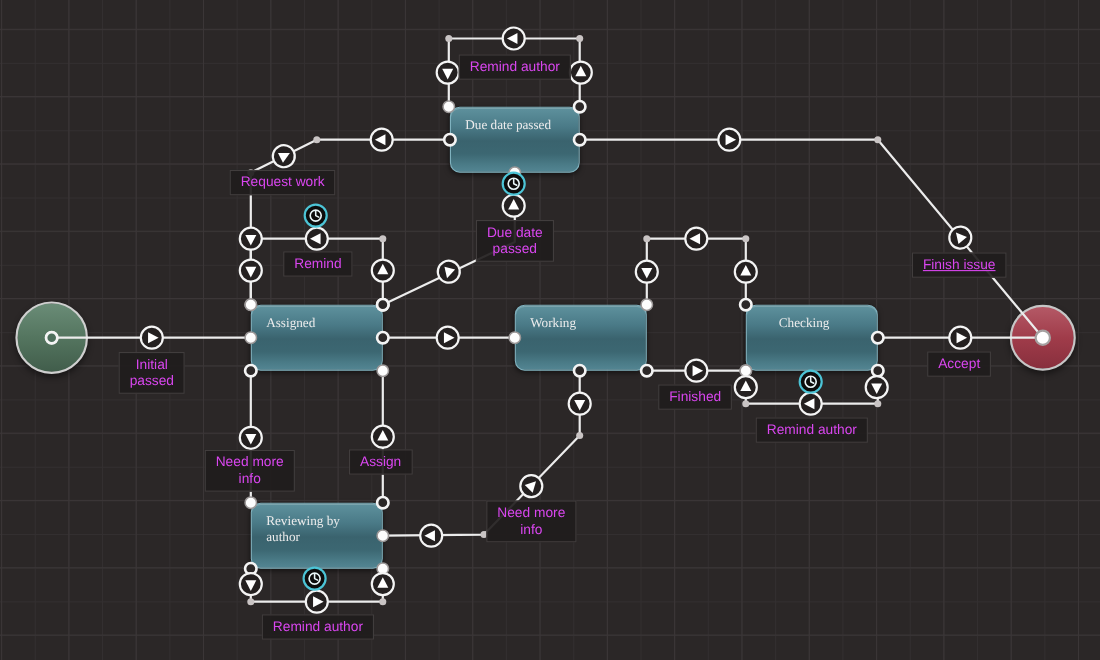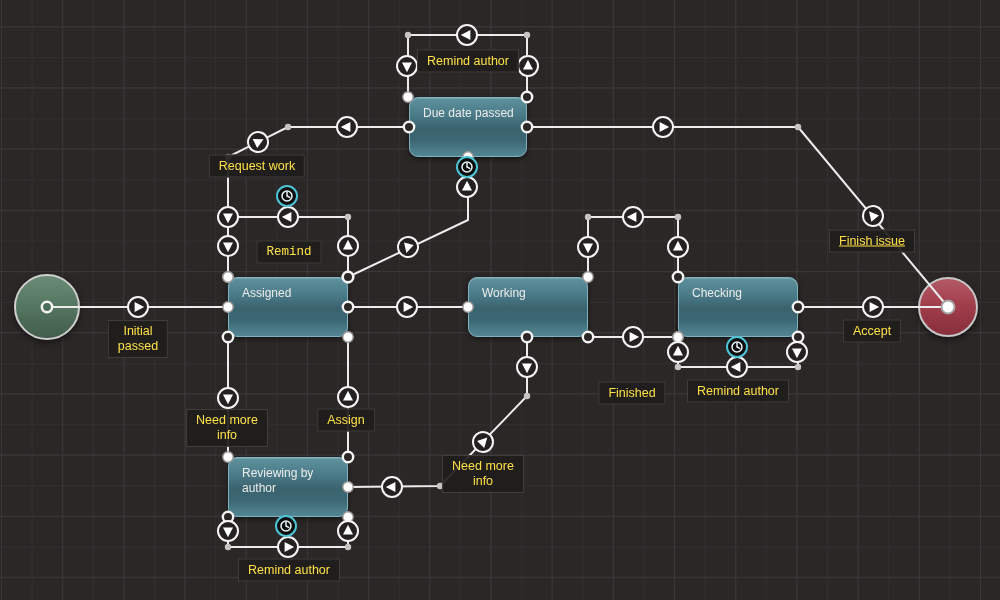--- a/index.html
+++ b/index.html
@@ -21,23 +21,23 @@
     box-shadow:0 3px 6px rgba(0,0,0,.45);}
   .terminal.start{background:linear-gradient(180deg,#6a8c77 0%,#54755f 50%,#415d4b 100%);
     border:2px solid #cfcfcf;}
   .terminal.end{background:linear-gradient(180deg,#b45966 0%,#a03c4a 50%,#882f3d 100%);
     border:2px solid #c6c6c6;}
   .node{position:absolute;z-index:3;box-sizing:border-box;border-radius:9px;
     border:1px solid #7fb2bf;
     background:linear-gradient(180deg,#5e919d 0%,#4a7a87 30%,#3a636e 52%,#3c6772 72%,#4b7c88 90%,#538592 100%);
     box-shadow:0 2px 5px rgba(0,0,0,.5), inset 0 1px 0 rgba(255,255,255,.18);
     color:#ececec;font-size:12px;}
-  .node .title{display:block;padding:8px 12px 0 13px;line-height:15px;}
+  .node .title{display:block;padding:8px 12px 0 13px;line-height:15px;font-family:Liberation Serif, serif;}
   .edge-label{position:absolute;z-index:5;transform:translate(-50%,-50%);
-    background:rgba(31,28,28,.92);border:1px solid #413d3d;color:#fde047;
+    background:rgba(31,28,28,.92);border:1px solid #413d3d;color:#d946ef;
     font-size:12.5px;line-height:15px;padding:3px 9px;text-align:center;white-space:nowrap;}
 </style>
 </head>
 <body>
 
 <div id="canvas">
     <div class="terminal start" style="left: 14px; top: 274px; height: 66px; width: 66px;"></div>
     <div class="terminal end" style="left: 918px; top: 277px; height: 60px; width: 60px;"></div>
     <svg width="1000" height="600" class="edges">
       <polyline points="47,307 228,307" fill="none" stroke="#ececec" stroke-width="2" stroke-linejoin="round"></polyline>
@@ -247,33 +247,37 @@
         <line x1="0" y1="-0.5" x2="0" y2="-3.8" stroke="#e9f6f8" stroke-width="1.4" stroke-linecap="round"></line>
         <line x1="0" y1="0" x2="2.8" y2="1.4" stroke="#e9f6f8" stroke-width="1.4" stroke-linecap="round"></line>
       </g>
       <circle cx="47" cy="307" r="5" fill="#4e6f5c" stroke="#f4f4f4" stroke-width="2.2"></circle>
       <circle cx="948" cy="307" r="6.5" fill="#ffffff" stroke="#a5a1a1" stroke-width="2"></circle>
     </svg>
     <div class="edge-label" style="left: 138px; top: 339px;">
       <div>Initial</div>
       <div>passed</div>
     </div>
-    <div class="edge-label" style="left: 289px; top: 252px; font-family: Liberation Mono, monospace;">
+    <div class="edge-label" style="left: 289px; top: 240px;">
       <div>Remind</div>
     </div>
     <div class="edge-label" style="left: 257px; top: 166px;">
       <div>Request work</div>
     </div>
+    <div class="edge-label" style="left: 468px; top: 219px;">
+      <div>Due date</div>
+      <div>passed</div>
+    </div>
     <div class="edge-label" style="left: 468px; top: 61px;">
       <div>Remind author</div>
     </div>
     <div class="edge-label" style="left: 872px; top: 241px; text-decoration: underline;">
       <div>Finish issue</div>
     </div>
-    <div class="edge-label" style="left: 632px; top: 361px; margin-top: 32px;">
+    <div class="edge-label" style="left: 632px; top: 361px;">
       <div>Finished</div>
     </div>
     <div class="edge-label" style="left: 872px; top: 331px;">
       <div>Accept</div>
     </div>
     <div class="edge-label" style="left: 738px; top: 391px;">
       <div>Remind author</div>
     </div>
     <div class="edge-label" style="left: 227px; top: 428px;">
       <div>Need more</div>
@@ -291,19 +295,19 @@
     </div>
     <div class="node" style="left: 409px; top: 97px; width: 118px; height: 60px;">
       <span class="title">Due date passed</span>
     </div>
     <div class="node" style="left: 468px; top: 277px; width: 120px; height: 60px;">
       <span class="title">Working</span>
     </div>
     <div class="node" style="left: 228px; top: 277px; width: 120px; height: 60px;">
       <span class="title">Assigned</span>
     </div>
-    <div class="node" style="left: 678px; top: 277px; width: 120px; height: 60px;">
+    <div class="node" style="left: 678px; top: 277px; width: 120px; height: 60px; padding-left: 16px;">
       <span class="title">Checking</span>
     </div>
     <div class="node" style="left: 228px; top: 457px; width: 120px; height: 60px;">
       <span class="title">Reviewing by author</span>
     </div>
   </div>
 
 </body></html>

